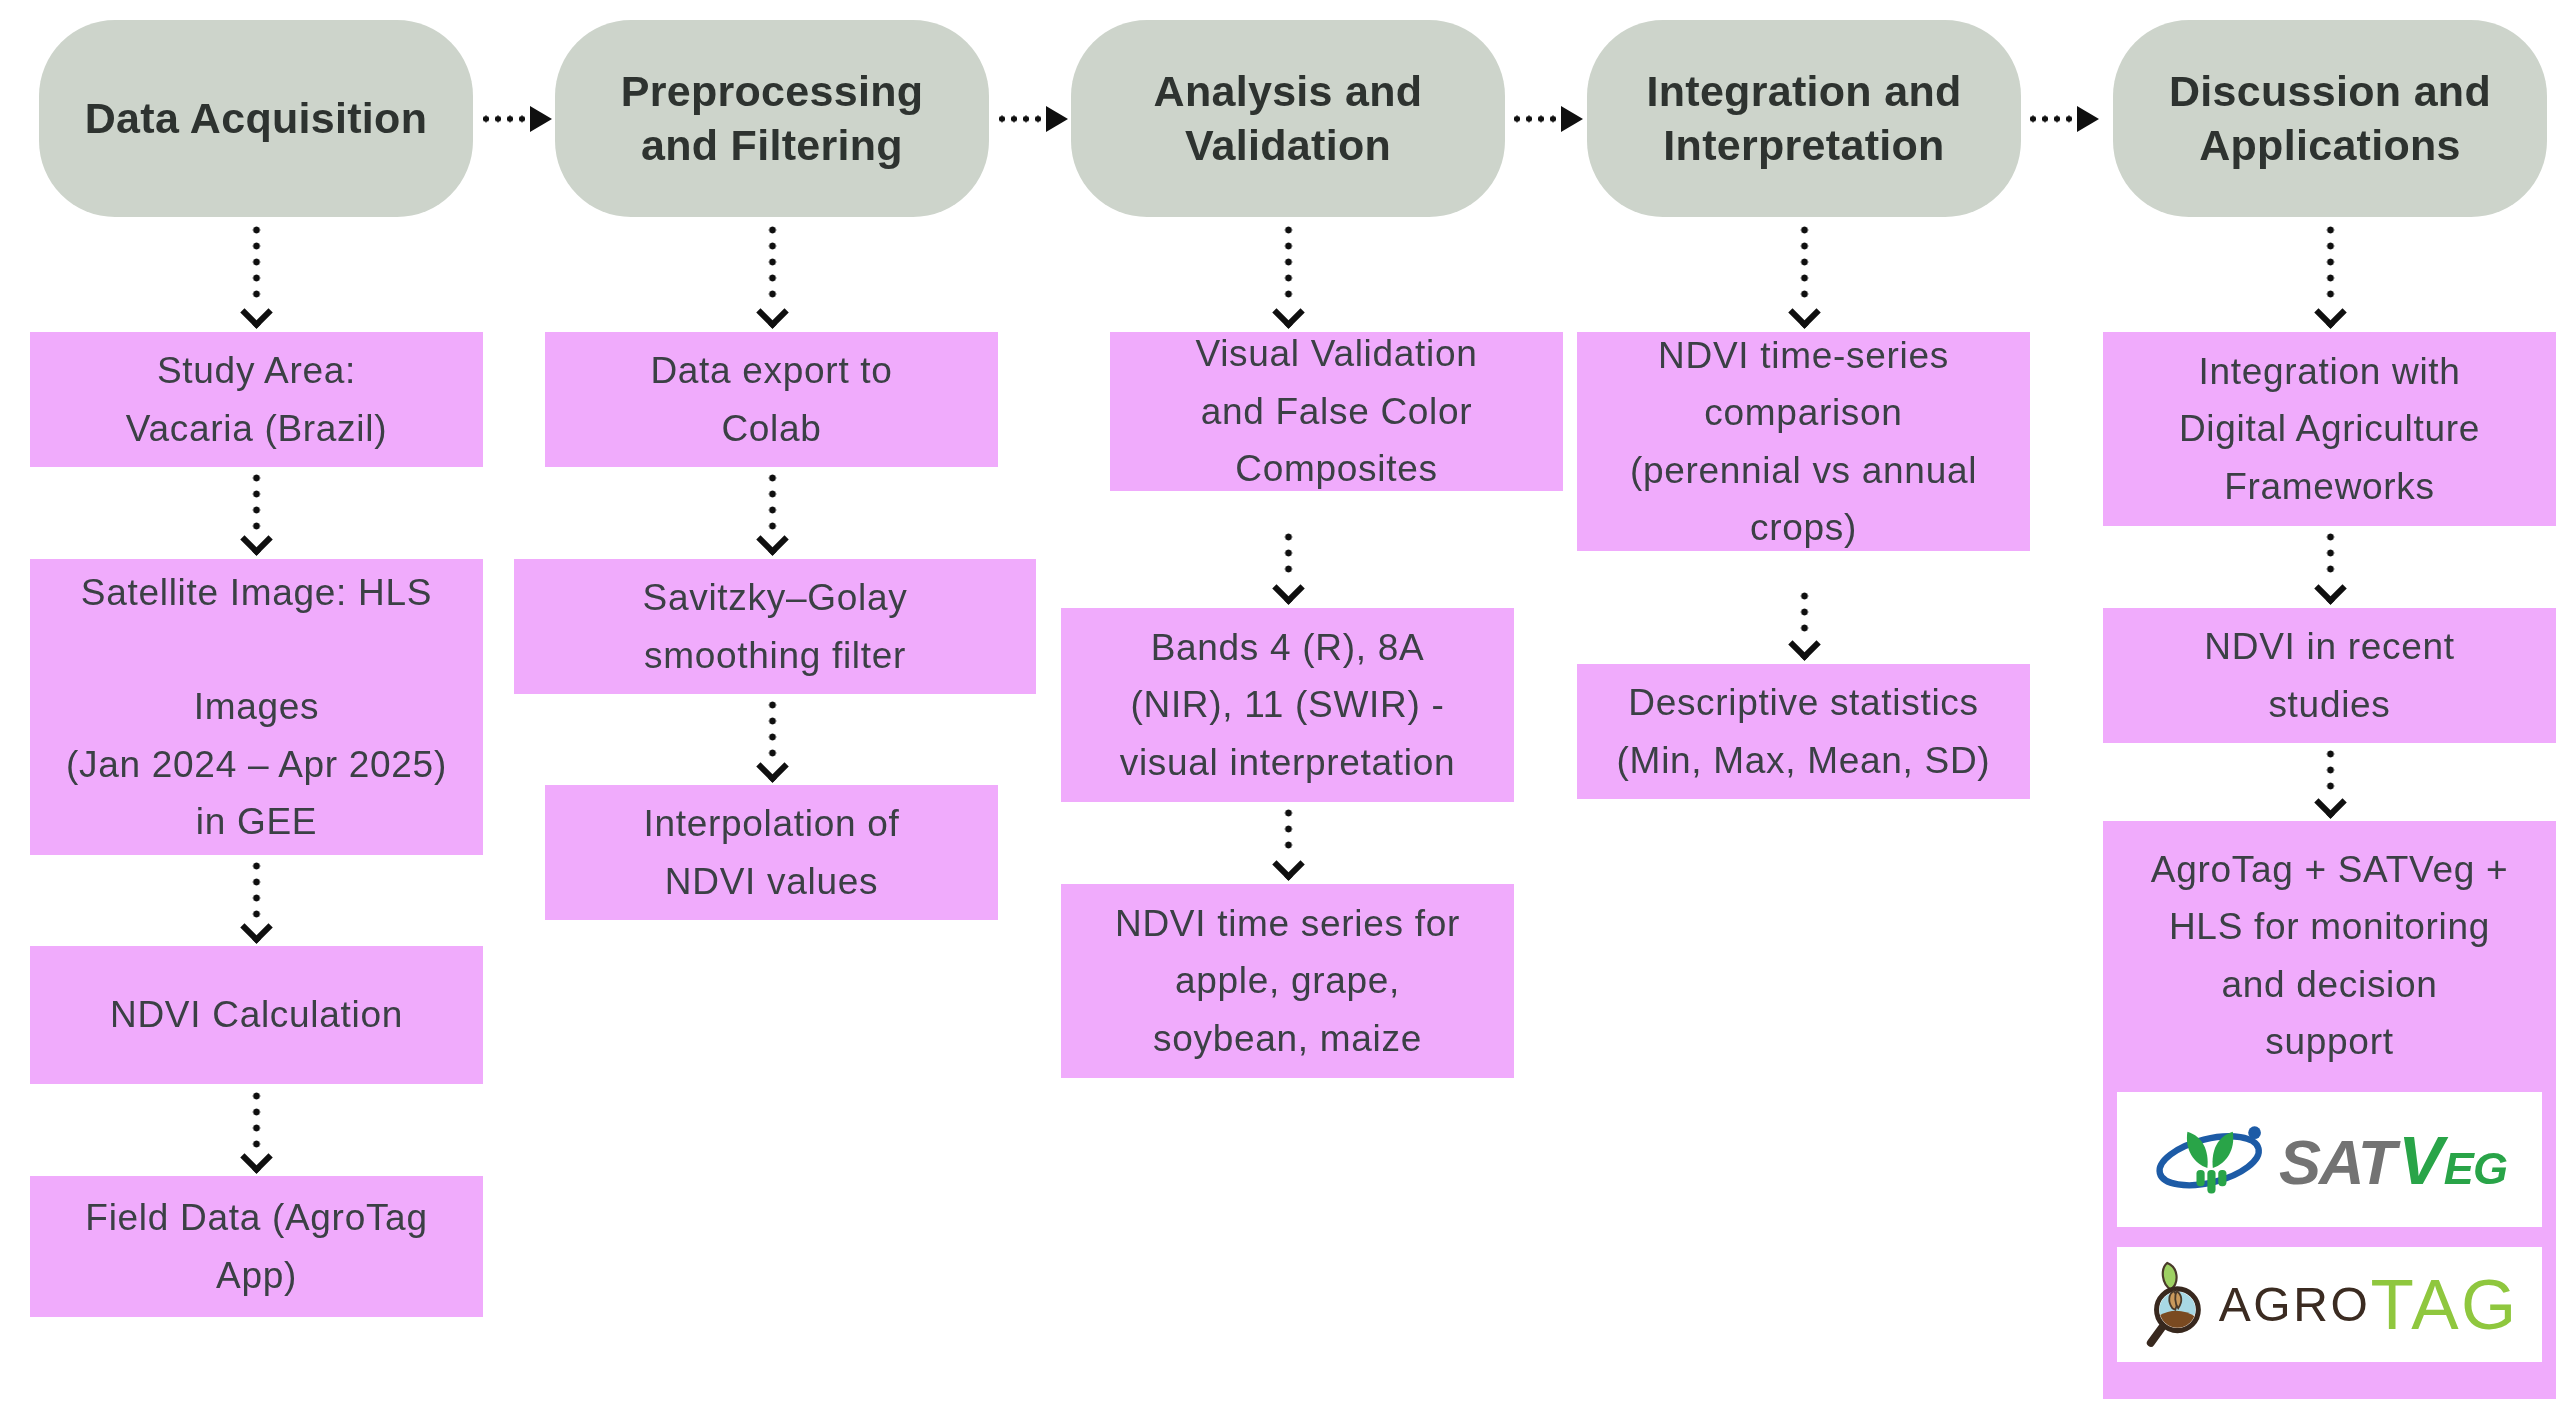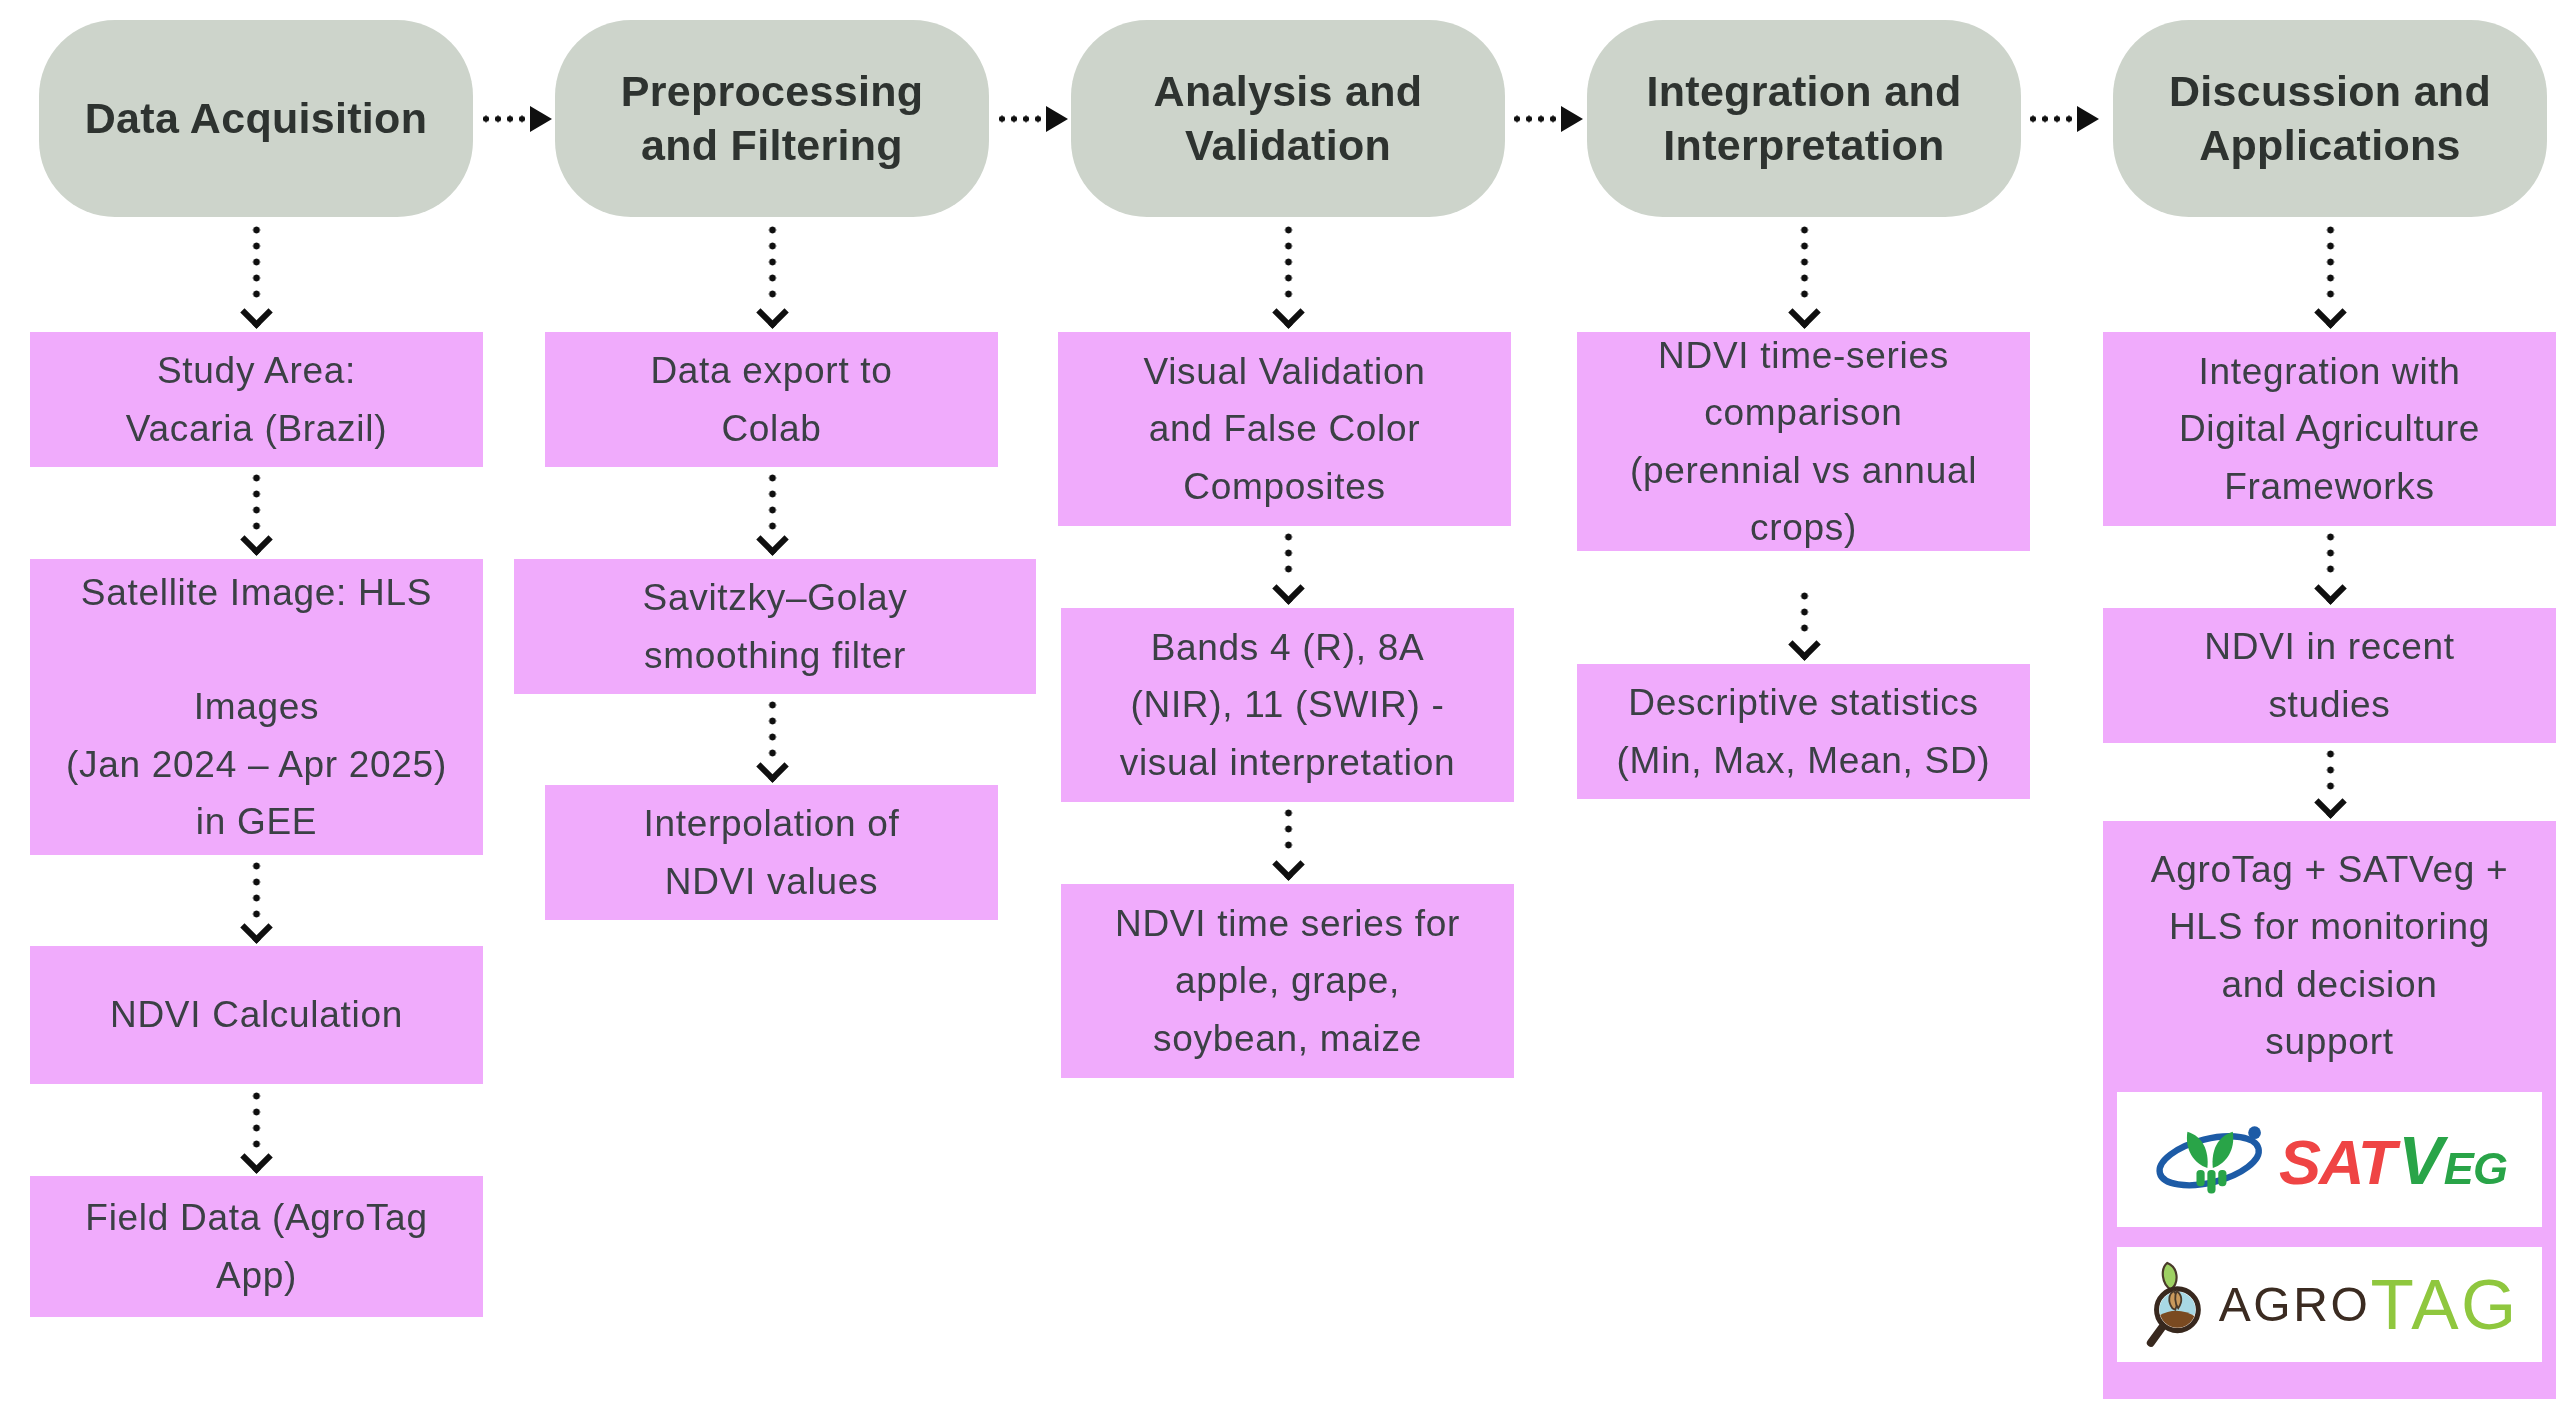--- a/index.html
+++ b/index.html
@@ -53,21 +53,21 @@
     width:0;height:0;
     border-left:22.3px solid #0f0f0f;
     border-top:13px solid transparent;border-bottom:13px solid transparent;
   }
   
   .logo-panel{
     position:absolute;background:#ffffff;
     display:flex;align-items:center;justify-content:center;
   }
   .satveg-text{display:flex;align-items:baseline;margin-left:9.2px;}
-  .sv-sat{color:#ef4444;font-weight:700;font-style:italic;font-size:63px;letter-spacing:-2px;}
+  .sv-sat{color:#737373;font-weight:700;font-style:italic;font-size:63px;letter-spacing:-2px;}
   .sv-v{color:#29a448;font-weight:700;font-style:italic;font-size:68px;margin-left:4px;}
   .sv-eg{color:#29a448;font-weight:700;font-style:italic;font-size:45px;letter-spacing:-0.7px;text-align:right;}
   .agrotag-text{display:flex;align-items:center;margin-left:6.6px;}
   .at-agro{color:#3b2b21;font-size:48px;letter-spacing:2.6px;font-weight:400;}
   .at-tag{color:#8fc73e;font-size:71px;letter-spacing:2.6px;font-weight:400;}
 </style>
 </head>
 <body>
 
 <div class="canvas">
@@ -110,21 +110,21 @@
   <div class="box" style="left:30px;top:1176px;width:453px;height:141px">Field Data (AgroTag
 App)</div>
 
   <div class="box" style="left:545px;top:332px;width:453px;height:135px">Data export to
 Colab</div>
   <div class="box" style="left:514px;top:559px;width:522px;height:135px">Savitzky–Golay
 smoothing filter</div>
   <div class="box" style="left:545px;top:785px;width:453px;height:135px">Interpolation of
 NDVI values</div>
 
-  <div class="box" style="left:1058px;top:332px;width:453px;height:194px">Visual Validation
+  <div class="box" style="left:1110px;top:332px;width:453px;height:159px">Visual Validation
 and False Color
 Composites</div>
   <div class="box" style="left:1061px;top:608px;width:453px;height:194px">Bands 4 (R), 8A
 (NIR), 11 (SWIR) -
 visual interpretation</div>
   <div class="box" style="left:1061px;top:884px;width:453px;height:194px">NDVI time series for
 apple, grape,
 soybean, maize</div>
 
   <div class="box" style="left:1577px;top:332px;width:453px;height:219px">NDVI time-series

